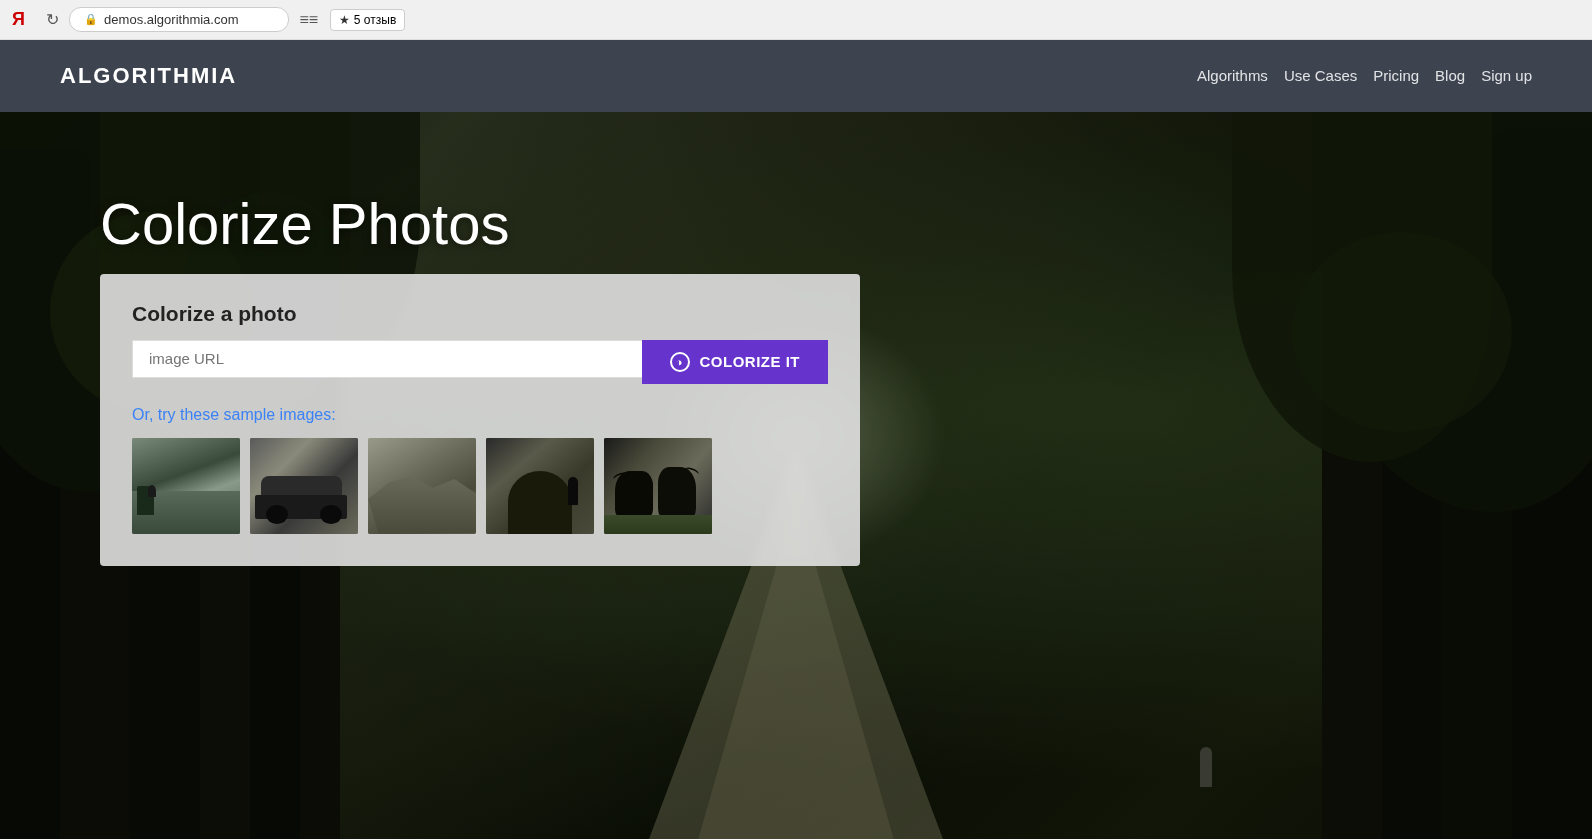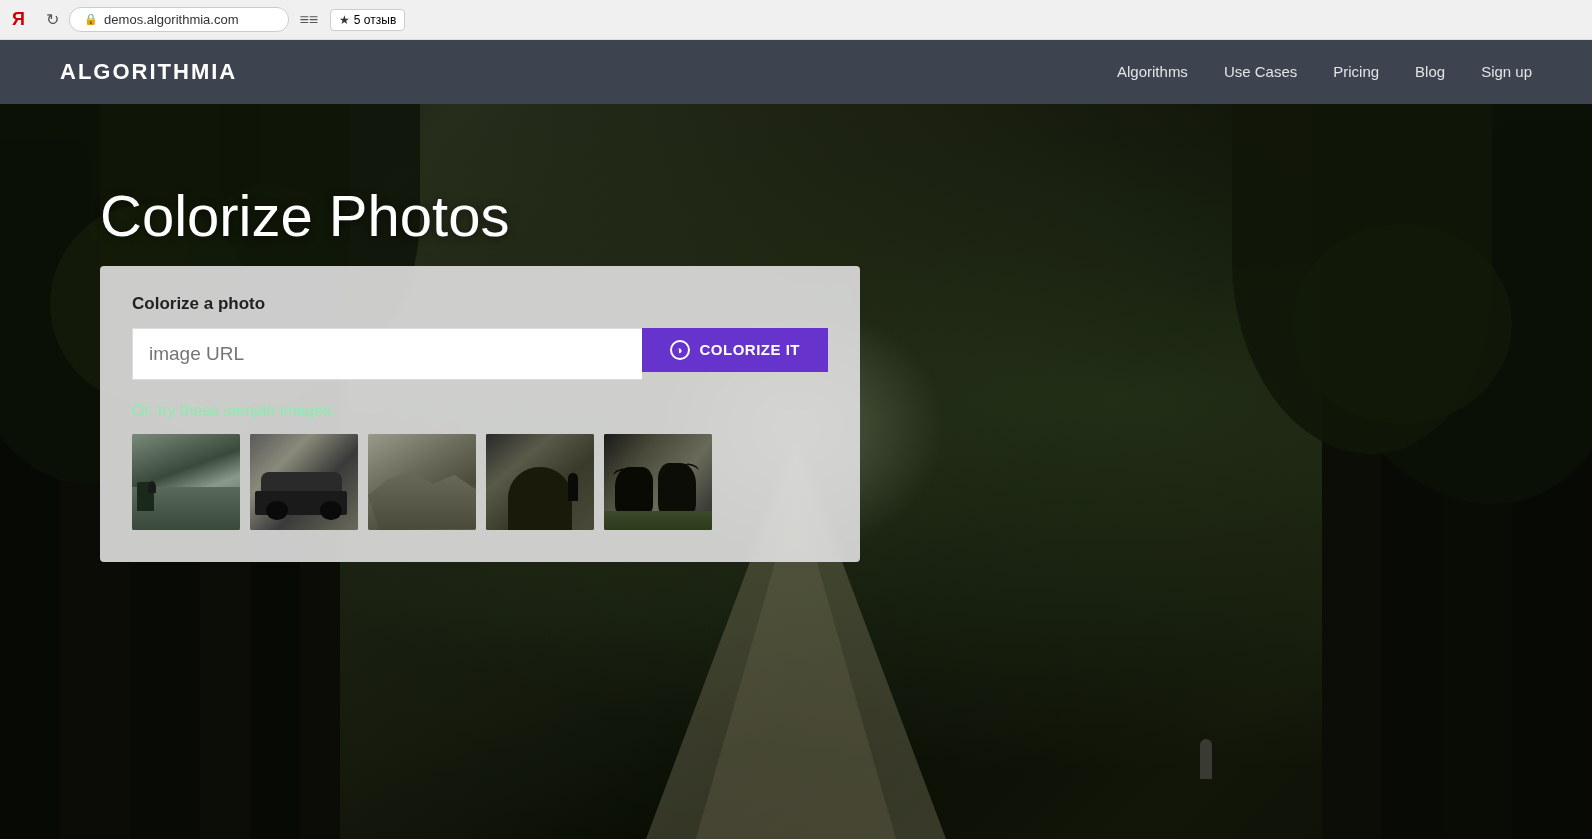--- a/index.html
+++ b/index.html
@@ -60,37 +60,37 @@
       display: flex;
       align-items: center;
       gap: 4px;
       cursor: pointer;
     }
     .star-icon { color: #333; font-size: 12px; }
 
     
     .navbar {
       background: #3d4450;
-      height: 64px;
+      height: 72px;
       display: flex;
       align-items: center;
       padding: 0 60px;
       justify-content: space-between;
     }
     .nav-logo {
       color: white;
       font-size: 22px;
       font-weight: 900;
       letter-spacing: 2px;
       text-transform: uppercase;
     }
     .nav-links {
       display: flex;
       align-items: center;
-      gap: 36px;
+      gap: 16px;
       list-style: none;
     }
     .nav-links li a {
       color: rgba(255,255,255,0.85);
       text-decoration: none;
       font-size: 15px;
     }
 
     
     .hero {
@@ -140,21 +140,21 @@
 
     
     .demo-card {
       background: rgba(230, 230, 230, 0.88);
       border-radius: 4px;
       padding: 28px 32px 32px;
       width: 760px;
       backdrop-filter: blur(4px);
     }
     .card-title {
-      font-size: 17px;
+      font-size: 21px;
       font-weight: 700;
       color: #222;
       margin-bottom: 14px;
     }
     .url-instruction {
       font-size: 14px;
       color: #444;
       margin-bottom: 10px;
       display: flex;
       align-items: center;
@@ -181,23 +181,23 @@
       font-weight: bold;
     }
 
     .input-row {
       display: flex;
       gap: 0;
       margin-bottom: 22px;
     }
     .url-input {
       flex: 1;
-      height: 52px;
+      height: 38px;
       padding: 0 16px;
-      font-size: 19px;
+      font-size: 15px;
       color: #1d4ed8;
       border: 1px solid #ddd;
       border-right: none;
       outline: none;
       background: white;
     }
     .colorize-btn {
       background: #6633cc;
       color: white;
       border: none;
@@ -217,21 +217,21 @@
       align-items: center;
       justify-content: center;
       width: 20px;
       height: 20px;
       border-radius: 50%;
       border: 2px solid white;
       font-size: 11px;
     }
     .sample-label {
       font-size: 16px;
-      color: #86efac;
+      color: #3b82f6;
       margin-bottom: 14px;
     }
     .sample-images {
       display: flex;
       gap: 10px;
     }
     .sample-thumb {
       width: 108px;
       height: 96px;
       border-radius: 2px;

